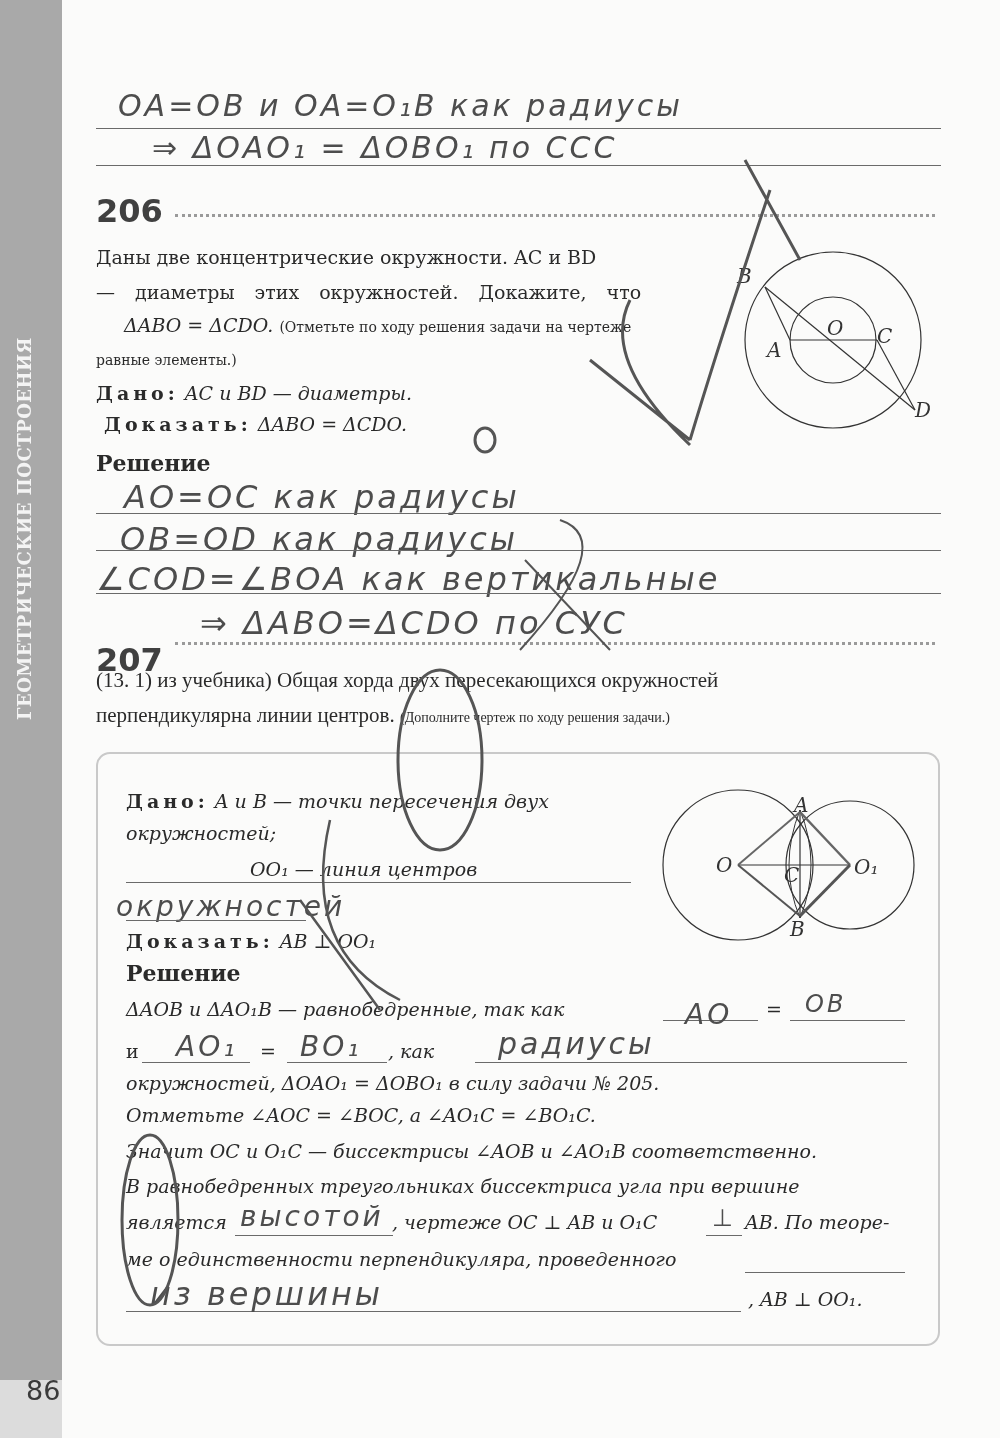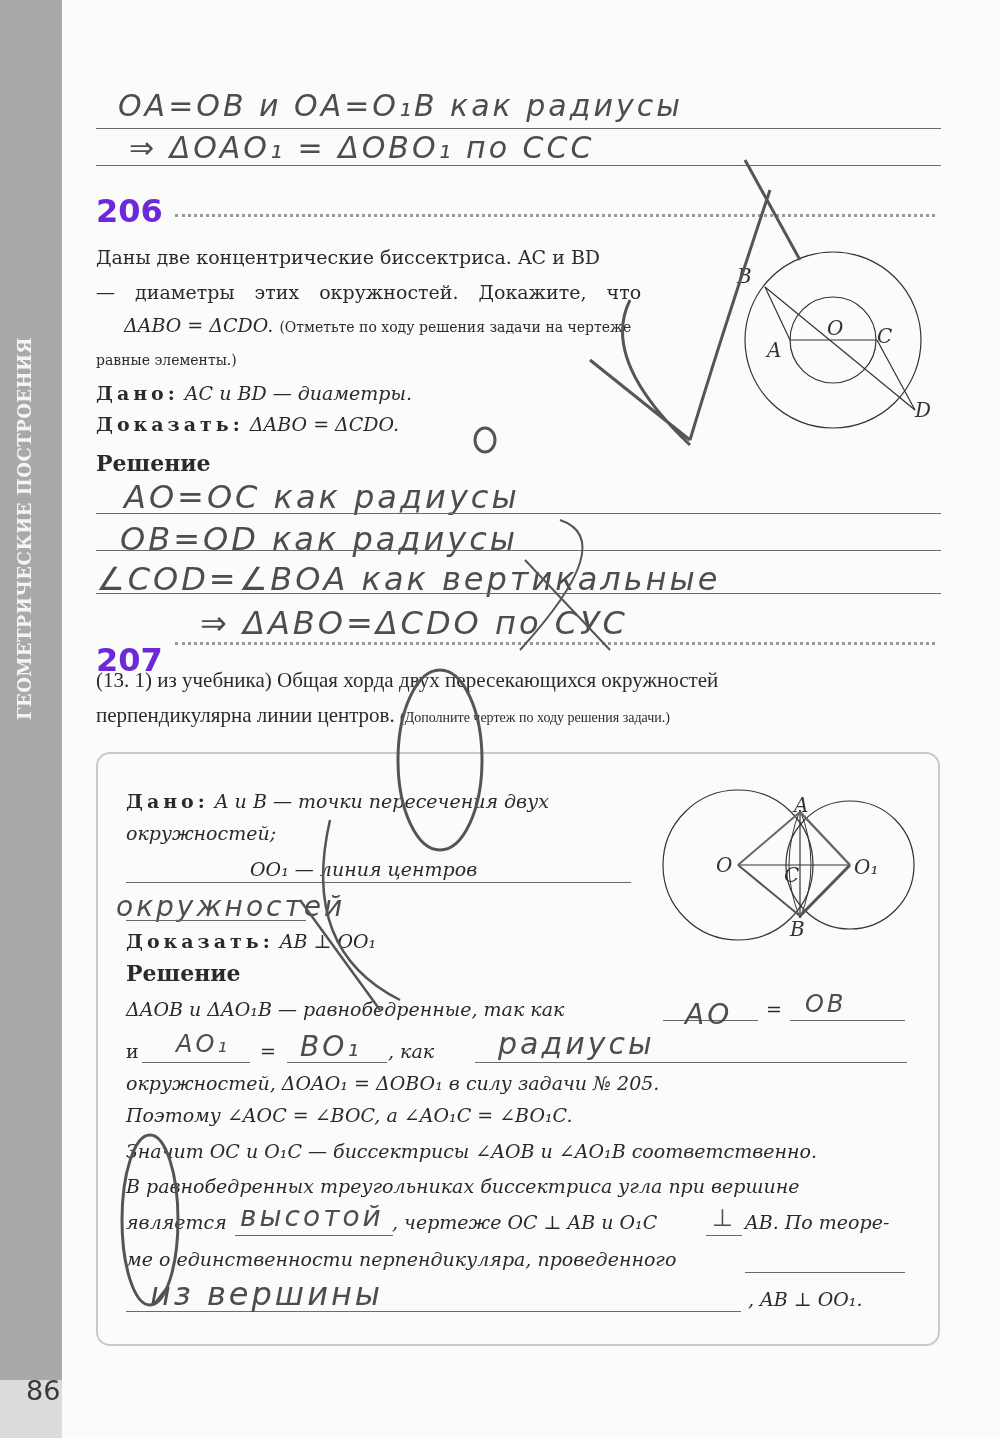--- a/index.html
+++ b/index.html
@@ -5,21 +5,21 @@
   html, body { margin:0; padding:0; }
   body { width:1000px; height:1438px; background:#fbfbfa; position:relative; overflow:hidden;
          font-family:"DejaVu Serif", serif; color:#2a2a2a; }
   .sidebar { position:absolute; left:0; top:0; width:62px; height:1438px; background:#a9a9a9; }
   .sidebar .vt { position:absolute; left:14px; top:720px; width:34px; height:500px; transform-origin:0 0;
                  transform:rotate(-90deg); color:#f4f4f4; font-weight:bold; font-size:18px; white-space:nowrap; letter-spacing:0.5px; font-family:"DejaVu Serif", serif; }
   .sidebar-light { position:absolute; left:0; top:1380px; width:62px; height:58px; background:#dcdcdc; }
   .pnum { position:absolute; left:26px; top:1375px; font-family:"DejaVu Sans", sans-serif; font-size:27px; color:#3a3a3a; }
   .line { position:absolute; height:1px; background:#6a6a6a; }
   .hand { position:absolute; font-family:"DejaVu Sans", sans-serif; font-style:italic; color:#4d4d4d; font-weight:300; white-space:nowrap; letter-spacing:3px; }
-  .num { position:absolute; font-family:"DejaVu Sans", sans-serif; font-weight:bold; font-size:32px; color:#6d28d9; }
+  .num { position:absolute; font-family:"DejaVu Sans", sans-serif; font-weight:bold; font-size:32px; color:#404040; }
   .dots { position:absolute; height:0; border-bottom:3px dotted #9a9a9a; }
   .t { position:absolute; font-size:19px; white-space:nowrap; }
   .sm { font-size:14px; }
   .sp { letter-spacing:4px; font-weight:bold; }
   .it { font-style:italic; }
   .script { position:absolute; font-family:"DejaVu Serif", serif; font-weight:bold; font-size:22px; }
   .box { position:absolute; left:96px; top:752px; width:840px; height:590px; border:2px solid #c9c9c9; border-radius:14px; }
   svg.fig { position:absolute; }
   svg.fig text { font-family:"DejaVu Serif", serif; font-style:italic; font-size:20px; fill:#333; }
 </style>
@@ -27,38 +27,38 @@
 <body>
 
 <div class="sidebar">
   <div class="vt">ГЕОМЕТРИЧЕСКИЕ ПОСТРОЕНИЯ</div>
   <div class="sidebar-light"></div>
 </div>
 <div class="pnum">86</div>
 
 <div class="hand" style="left:118px;top:88px;font-size:30px;font-style:italic;">OA=OB  и  OA=O₁B  как радиусы</div>
 <div class="line" style="left:96px;top:128px;width:845px;"></div>
-<div class="hand" style="left:129px;top:130px;font-size:30px;">⇒ ΔOAO₁ = ΔOBO₁ по ССС</div>
+<div class="hand" style="left:152px;top:130px;font-size:30px;">⇒ ΔOAO₁ = ΔOBO₁ по ССС</div>
 <div class="line" style="left:96px;top:165px;width:845px;"></div>
 
 <div class="num" style="left:96px;top:192px;">206</div>
 <div class="dots" style="left:175px;top:214px;width:760px;"></div>
 
-<div class="t" style="left:96px;top:246px;">Даны две концентрические биссектриса. AC и BD</div>
+<div class="t" style="left:96px;top:246px;">Даны две концентрические окружности. AC и BD</div>
 <div class="t" style="left:96px;top:281px;word-spacing:14px;">— диаметры этих окружностей. Докажите, что</div>
 <div class="t" style="left:96px;top:314px;margin-left:28px;">
   <span class="it">ΔABO = ΔCDO.</span>
   <span class="sm">(Отметьте по ходу решения задачи на чертеже</span>
 </div>
 <div class="t sm" style="left:96px;top:352px;">равные элементы.)</div>
 <div class="t" style="left:96px;top:382px;">
   <span class="sp">Дано:</span>
   <span class="it">AC и BD — диаметры.</span>
 </div>
-<div class="t" style="left:96px;top:413px;">
+<div class="t" style="left:104px;top:413px;">
   <span class="sp">Доказать:</span>
   <span class="it">ΔABO = ΔCDO.</span>
 </div>
 
 <svg class="fig" style="left:715px;top:235px;" width="240" height="200">
   <circle cx="118" cy="105" r="88" fill="none" stroke="#333" stroke-width="1.2"></circle>
   <circle cx="118" cy="105" r="43" fill="none" stroke="#333" stroke-width="1.2"></circle>
   <line x1="50" y1="52" x2="200" y2="175" stroke="#333" stroke-width="1.2"></line>
   <line x1="75" y1="105" x2="162" y2="105" stroke="#333" stroke-width="1.2"></line>
   <line x1="50" y1="52" x2="75" y2="105" stroke="#333" stroke-width="1.2"></line>
@@ -125,30 +125,30 @@
 
 <div class="t it" style="left:126px;top:998px;">ΔAOB и ΔAO₁B — равнобедренные, так как</div>
 <div class="line" style="left:663px;top:1020px;width:95px;"></div>
 <div class="hand" style="left:685px;top:990px;font-size:28px;margin-top:8px;">AO</div>
 <div class="t" style="left:766px;top:998px;">=</div>
 <div class="line" style="left:790px;top:1020px;width:115px;"></div>
 <div class="hand" style="left:805px;top:990px;font-size:24px;">OB</div>
 
 <div class="t" style="left:126px;top:1040px;">и</div>
 <div class="line" style="left:142px;top:1062px;width:108px;"></div>
-<div class="hand" style="left:176px;top:1030px;font-size:24px;">AO₁</div>
+<div class="hand" style="left:176px;top:1030px;font-size:28px;">AO₁</div>
 <div class="t" style="left:260px;top:1040px;">=</div>
 <div class="line" style="left:287px;top:1062px;width:100px;"></div>
 <div class="hand" style="left:300px;top:1030px;font-size:28px;">BO₁</div>
 <div class="t it" style="left:388px;top:1040px;">, как</div>
 <div class="line" style="left:475px;top:1062px;width:432px;"></div>
 <div class="hand" style="left:498px;top:1026px;font-size:30px;">радиусы</div>
 
 <div class="t it" style="left:126px;top:1072px;">окружностей, ΔOAO₁ = ΔOBO₁ в силу задачи № 205.</div>
-<div class="t it" style="left:126px;top:1104px;">Поэтому ∠AOC = ∠BOC, а ∠AO₁C = ∠BO₁C.</div>
+<div class="t it" style="left:126px;top:1104px;">Отметьте ∠AOC = ∠BOC, а ∠AO₁C = ∠BO₁C.</div>
 <div class="t it" style="left:126px;top:1140px;">Значит OC и O₁C — биссектрисы ∠AOB и ∠AO₁B соответственно.</div>
 <div class="t it" style="left:126px;top:1175px;">В равнобедренных треугольниках биссектриса угла при вершине</div>
 
 <div class="t it" style="left:126px;top:1211px;">является</div>
 <div class="line" style="left:235px;top:1235px;width:158px;"></div>
 <div class="hand" style="left:240px;top:1200px;font-size:28px;">высотой</div>
 <div class="t it" style="left:392px;top:1211px;">, чертеже OC ⊥ AB и O₁C</div>
 <div class="line" style="left:706px;top:1235px;width:36px;"></div>
 <div class="hand" style="left:712px;top:1204px;font-size:24px;">⊥</div>
 <div class="t it" style="left:745px;top:1211px;">AB. По теоре-</div>

